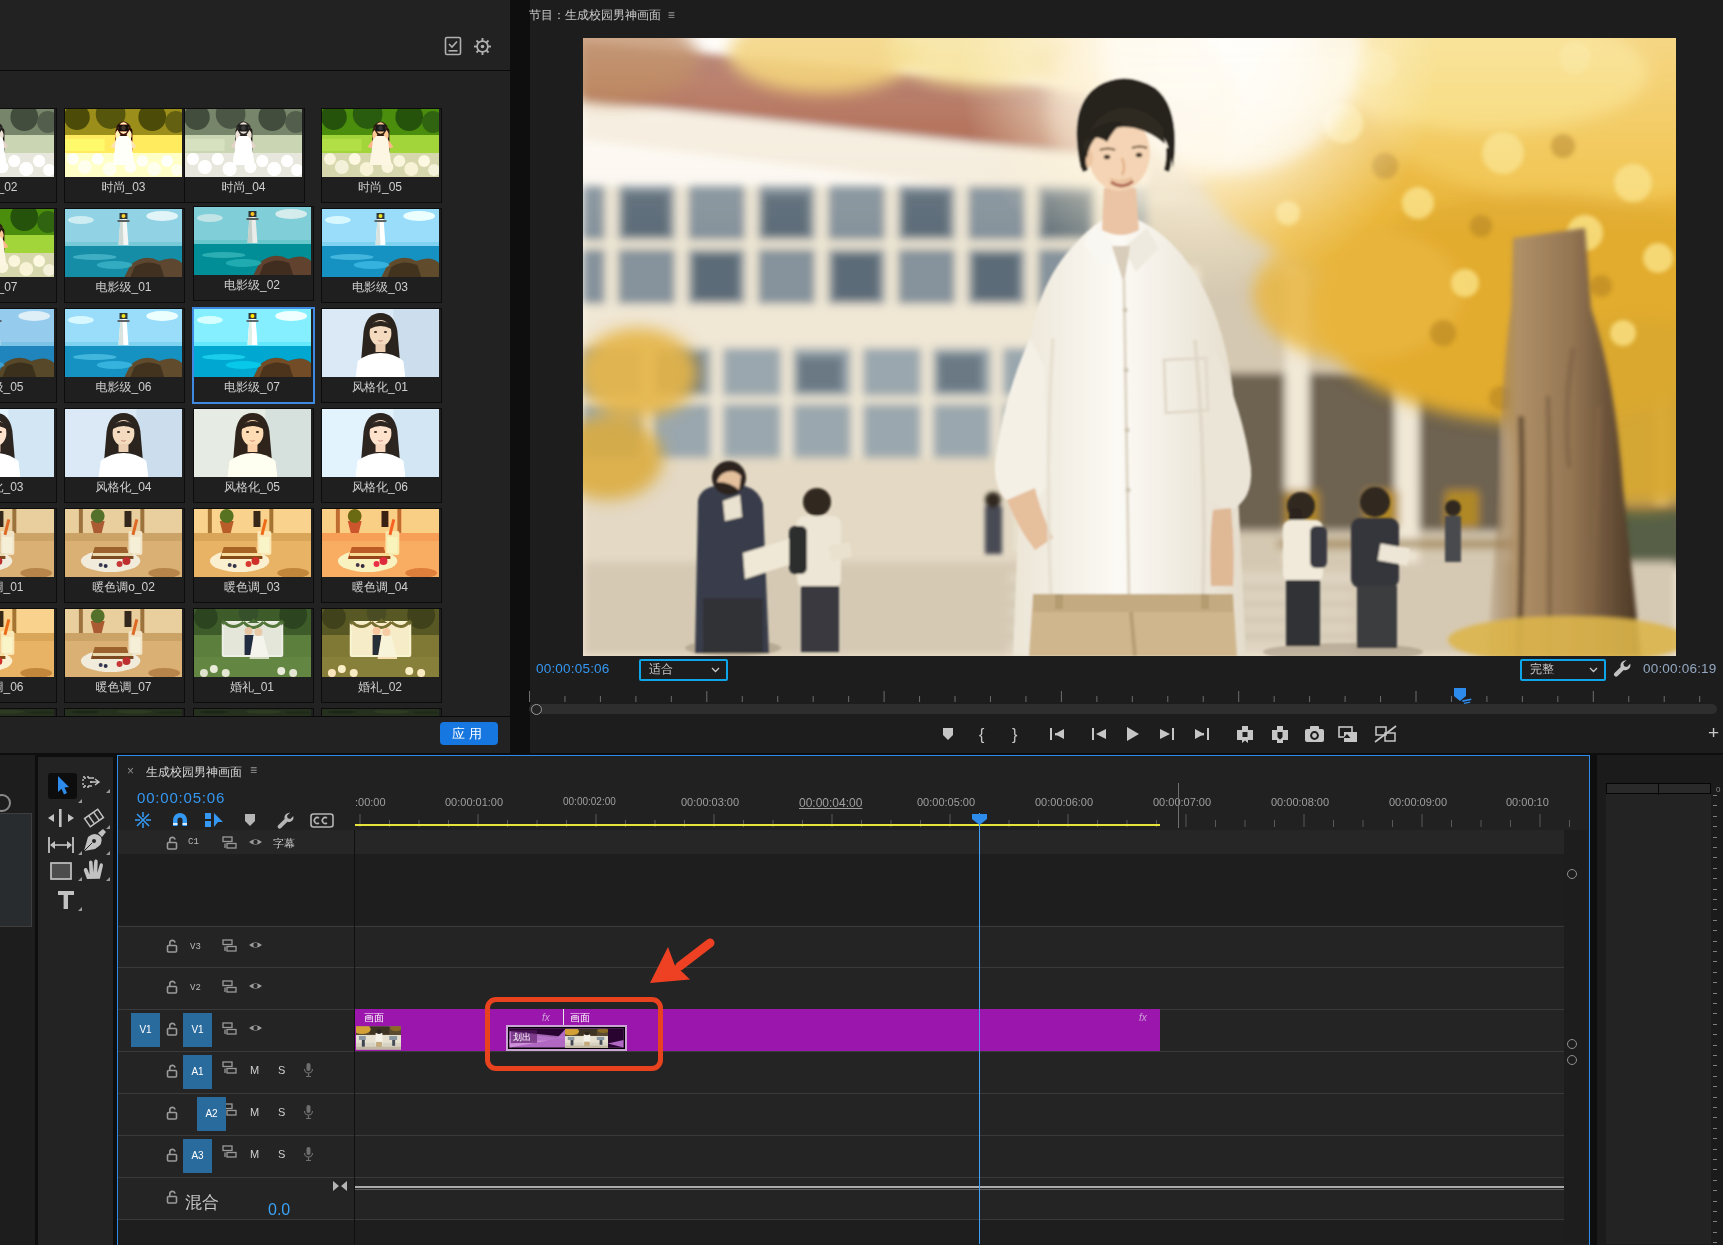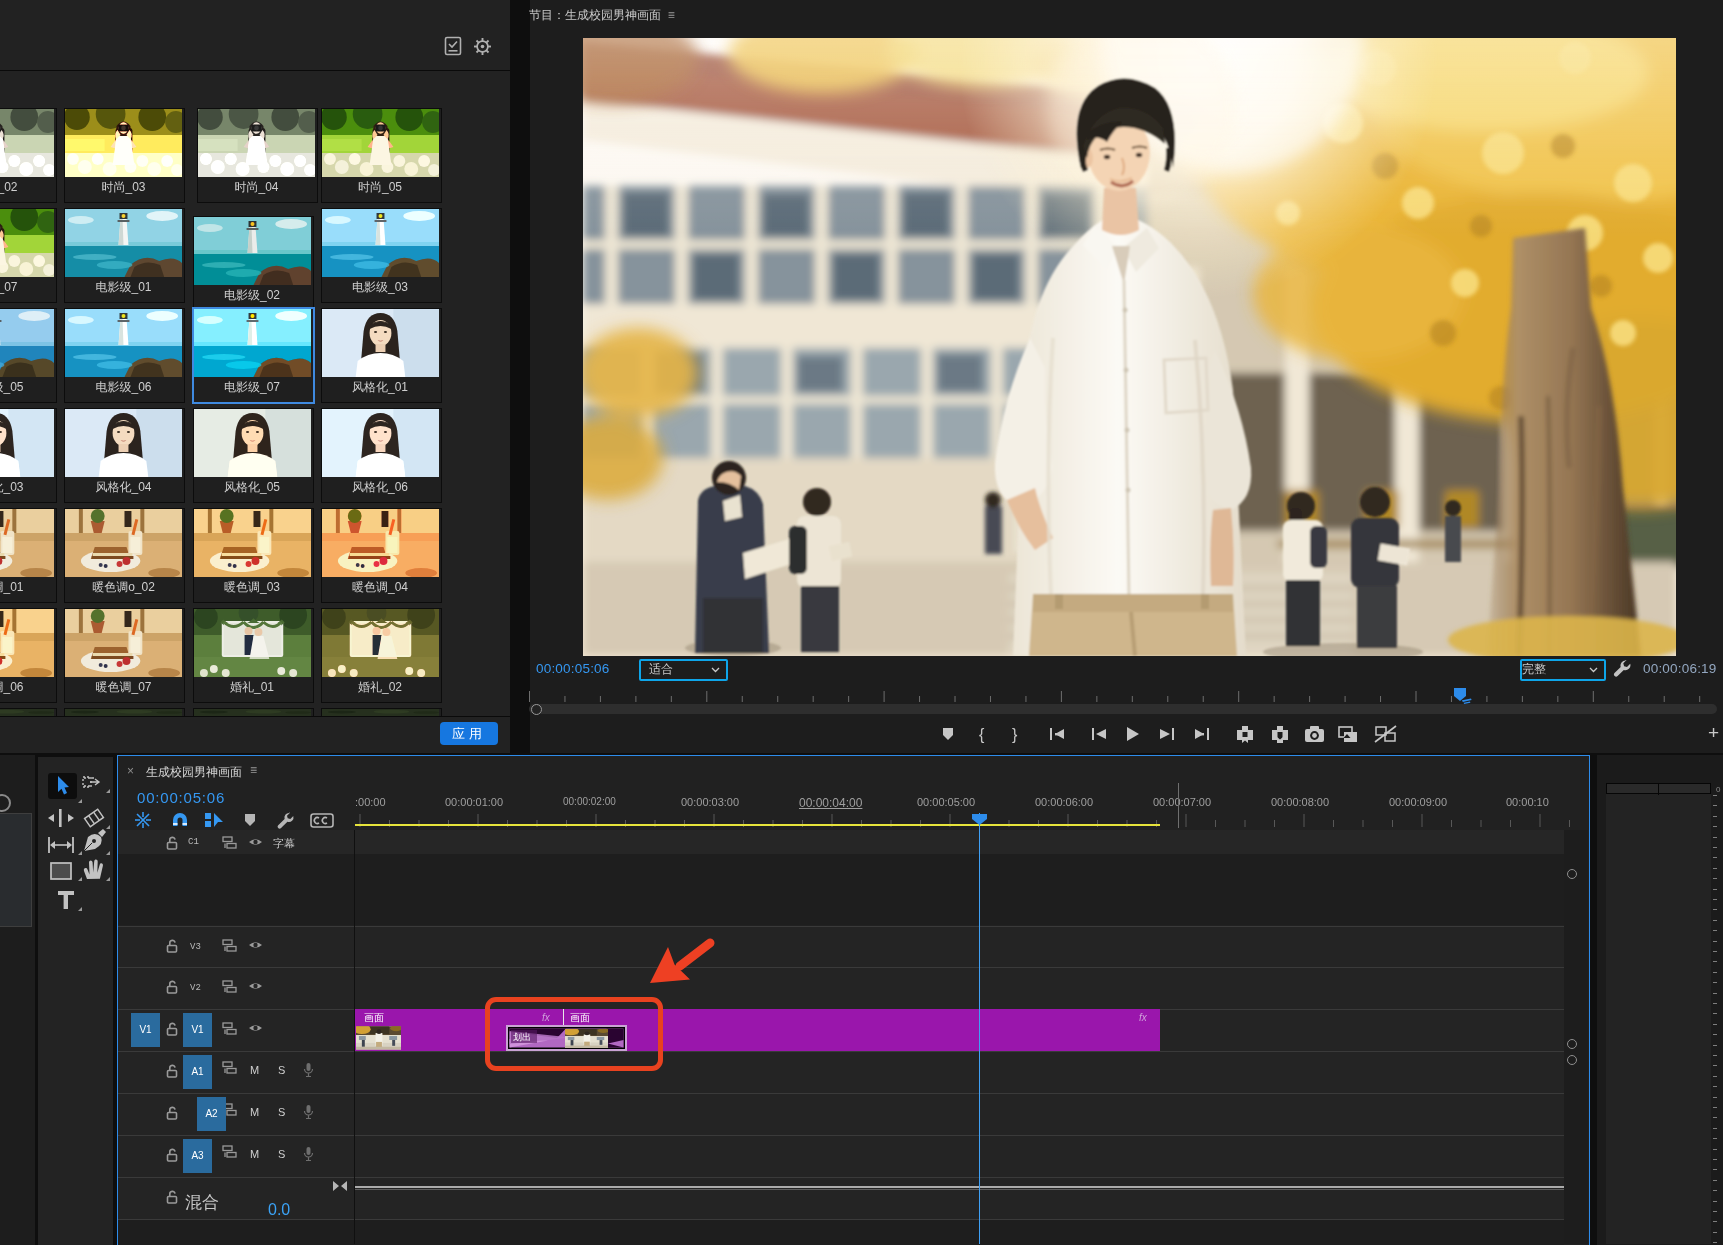--- a/index.html
+++ b/index.html
@@ -216,21 +216,21 @@
             <use href="#t-girl"></use>
           </svg>
           <div class="lb">时尚_02</div>
         </div>
         <div class="cell" style="left:64px;top:108px">
           <svg class="f-warm" viewBox="0 0 118 68" preserveAspectRatio="none">
             <use href="#t-girl"></use>
           </svg>
           <div class="lb">时尚_03</div>
         </div>
-        <div class="cell" style="left:197px;top:108px">
+        <div class="cell" style="left:184px;top:108px">
           <svg class="f-pale" viewBox="0 0 118 68" preserveAspectRatio="none">
             <use href="#t-girl"></use>
           </svg>
           <div class="lb">时尚_04</div>
         </div>
         <div class="cell" style="left:320.5px;top:108px">
           <svg class="f-vivid" viewBox="0 0 118 68" preserveAspectRatio="none">
             <use href="#t-girl"></use>
           </svg>
           <div class="lb">时尚_05</div>
@@ -240,21 +240,21 @@
             <use href="#t-girl"></use>
           </svg>
           <div class="lb">时尚_07</div>
         </div>
         <div class="cell" style="left:64px;top:208px">
           <svg class="f-teal1" viewBox="0 0 118 68" preserveAspectRatio="none">
             <use href="#t-light"></use>
           </svg>
           <div class="lb">电影级_01</div>
         </div>
-        <div class="cell" style="left:192.5px;top:216px">
+        <div class="cell" style="left:192.5px;top:206px">
           <svg class="f-teal2" viewBox="0 0 118 68" preserveAspectRatio="none">
             <use href="#t-light"></use>
           </svg>
           <div class="lb">电影级_02</div>
         </div>
         <div class="cell" style="left:320.5px;top:208px">
           <svg class="f-blue" viewBox="0 0 118 68" preserveAspectRatio="none">
             <use href="#t-light"></use>
           </svg>
           <div class="lb">电影级_03</div>
@@ -680,21 +680,21 @@
 
   
   <div class="abs tc-blue" style="left:536px;top:661px;">00:00:05:06</div>
   <div class="abs drop" style="left:639px;top:659px;width:85px;">
     <span style="margin-left:8px">适合</span>
     <svg class="abs" style="right:6px;top:6px" width="9" height="6">
         <path d="M1 1 L4.5 4.5 L8 1" stroke="#c9c9c9" stroke-width="1.3" fill="none"></path>
       </svg>
   </div>
   <div class="abs drop" style="left:1520px;top:659px;width:82px;">
-    <span style="margin-left:0">完整</span>
+    <span style="margin-left:8px">完整</span>
     <svg class="abs" style="right:6px;top:6px" width="9" height="6">
         <path d="M1 1 L4.5 4.5 L8 1" stroke="#c9c9c9" stroke-width="1.3" fill="none"></path>
       </svg>
   </div>
   <svg class="abs" style="left:1612px;top:659px" width="20" height="18" viewBox="0 0 20 18">
     <path d="M13.5 1.5 a5 5 0 0 0 -4.8 6.4 L2.5 14 a2.2 2.2 0 0 0 3.1 3.1 L11.8 11 a5 5 0 0 0 6.4 -6.2 l-3.2 3.2 -2.9 -0.8 -0.8 -2.9 3.2 -3.2 a5.2 5.2 0 0 0 -1 -0.1 Z" fill="#c2c2c2"></path>
   </svg>
   <div class="abs tc-gray" style="left:1643px;top:661px;">00:00:06:19</div>
   <svg class="abs" style="left:529px;top:688px" width="1190" height="15">
     <g id="prgticks" stroke="#6e6e6e">

